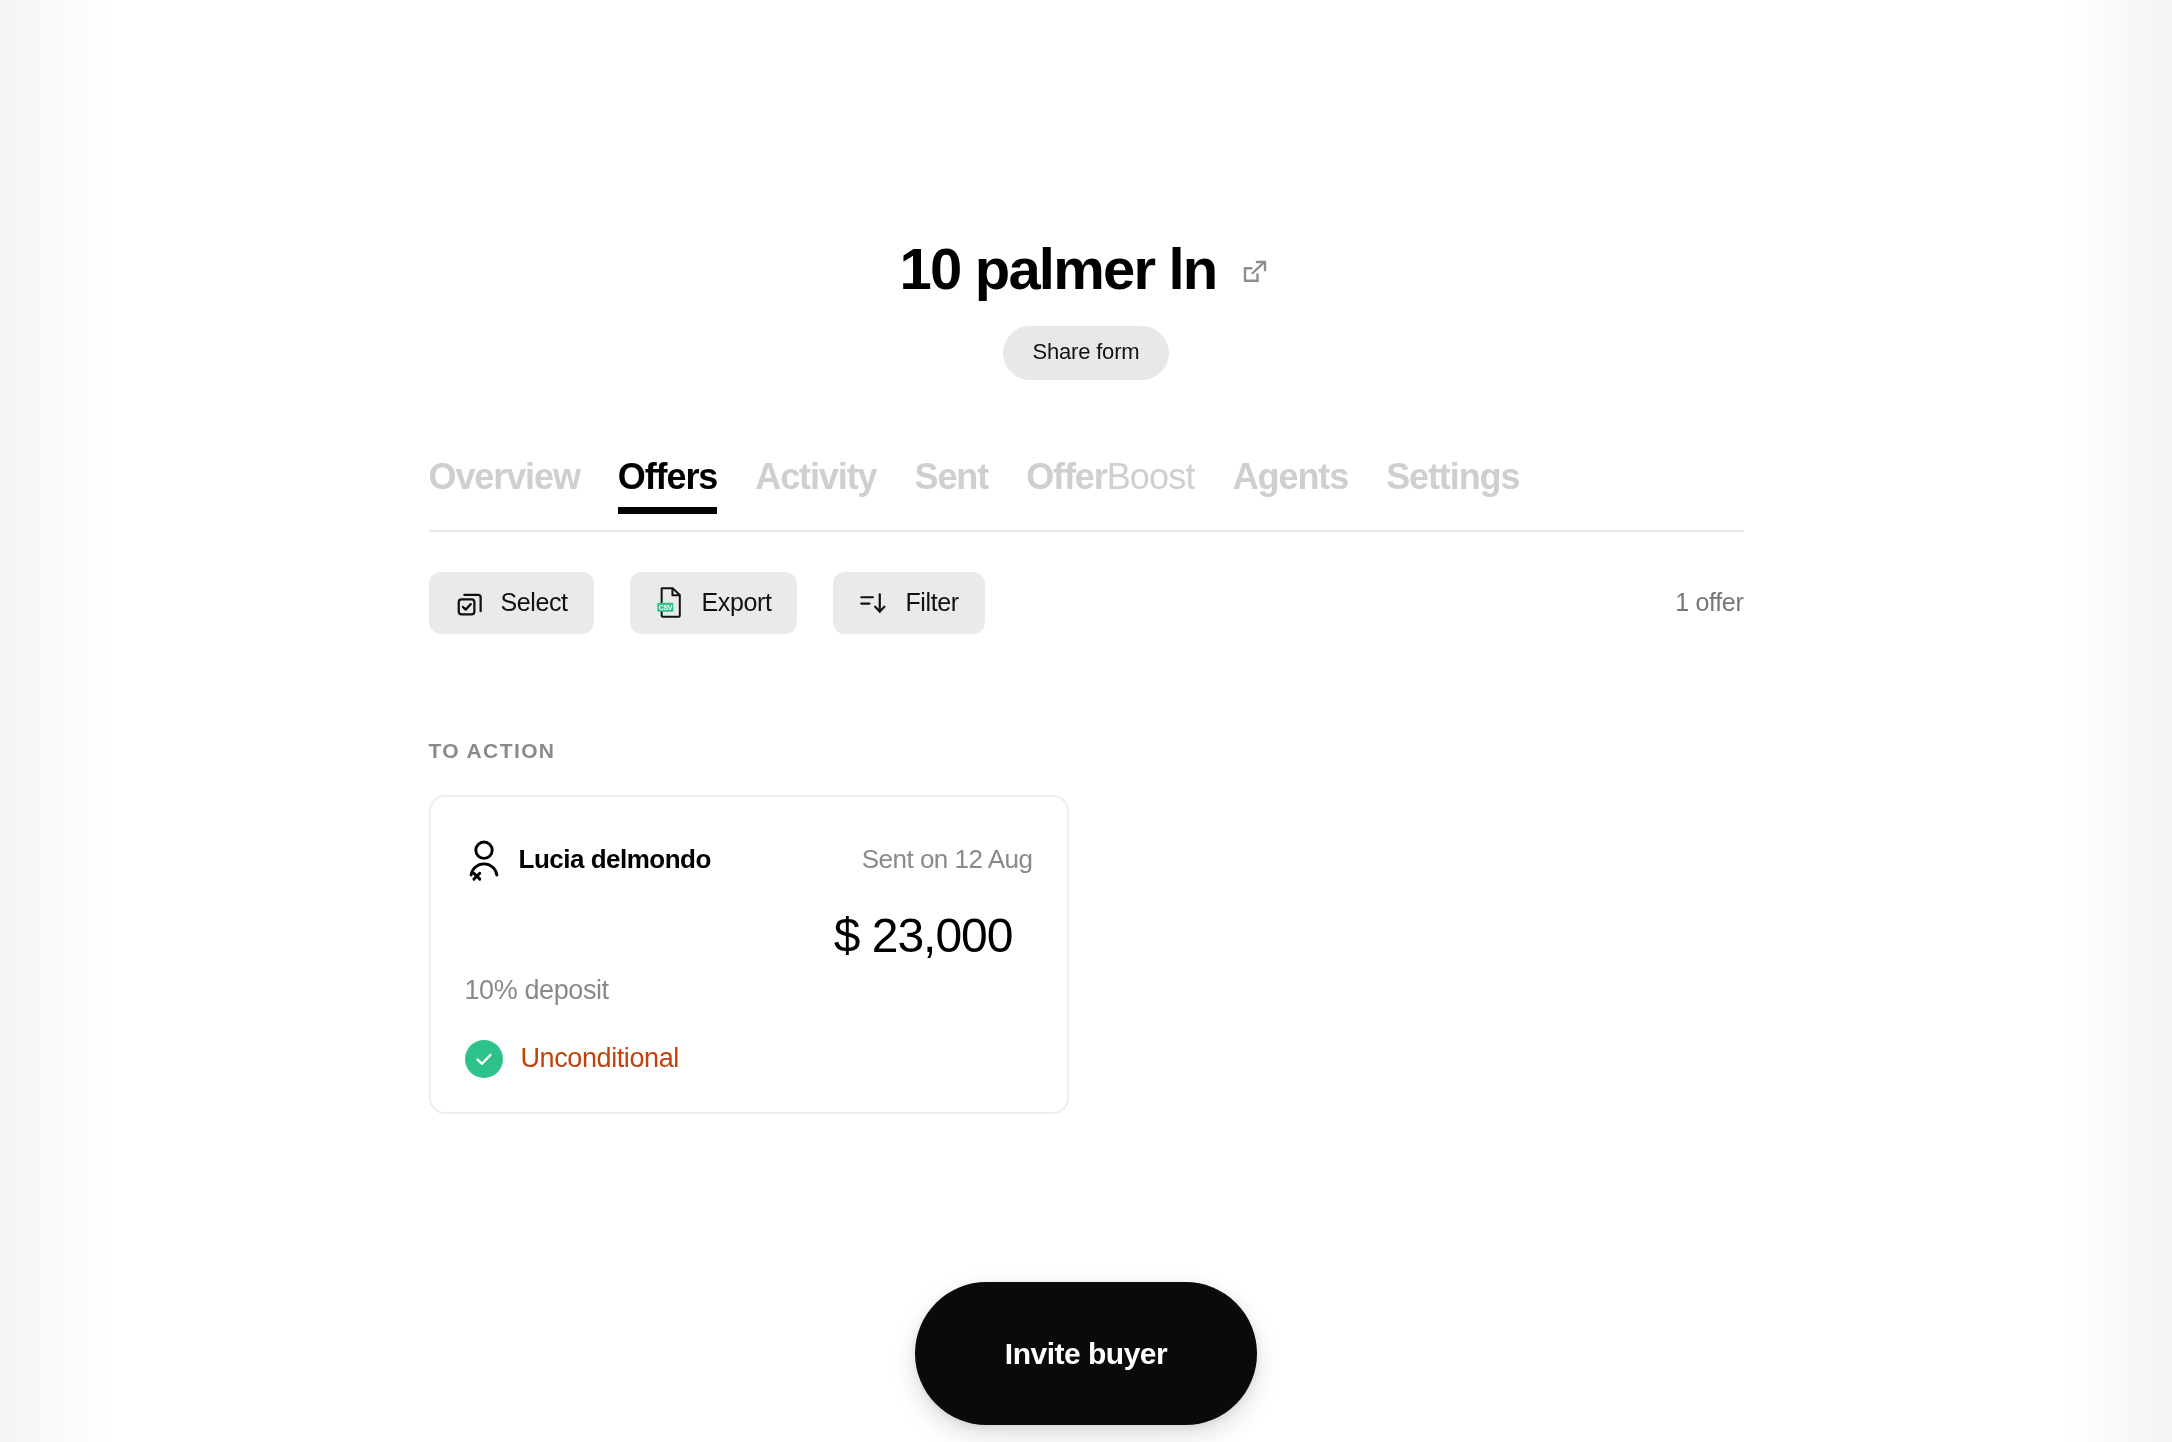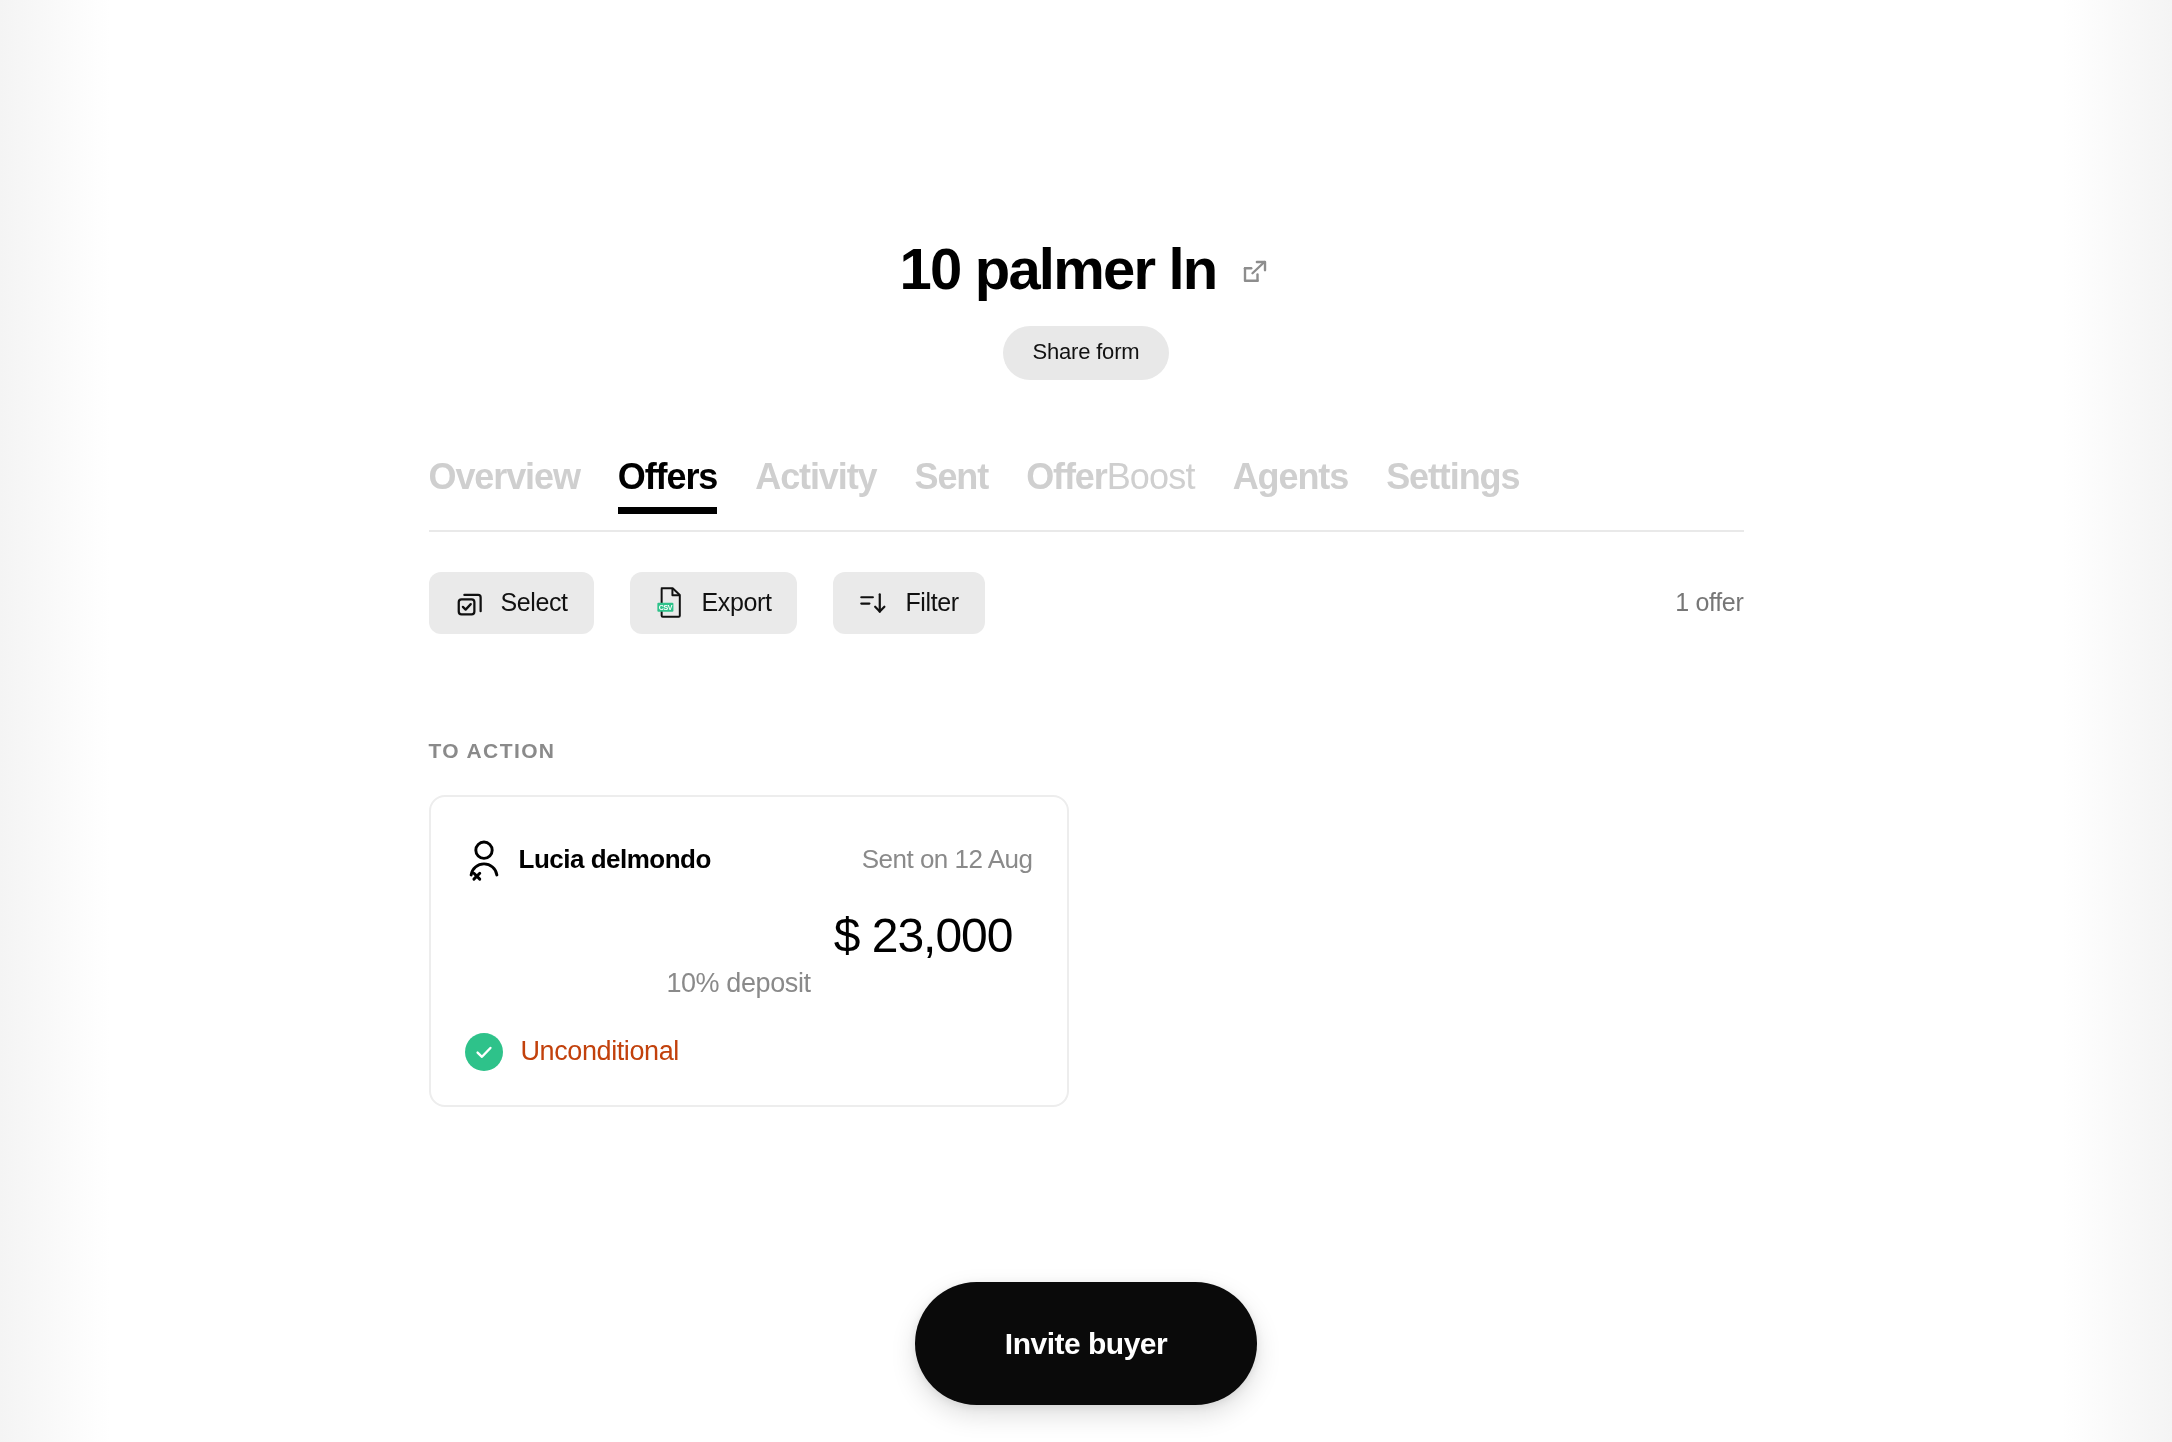--- a/index.html
+++ b/index.html
@@ -186,22 +186,22 @@
   .amount {
     margin-top: 26px;
     text-align: right;
     font-size: 48px;
     font-weight: 500;
     color: #000000;
     letter-spacing: -1px;
     padding-right: 20px;
   }
   .deposit {
-    margin-top: 5px;
-    text-align: center;
+    margin-top: 12px;
+    text-align: left;
     font-size: 27px;
     color: #8a8a8a;
     letter-spacing: -0.4px;
     padding-right: 20px;
   }
   .condition-row {
     margin-top: 34px;
     display: flex;
     align-items: center;
     gap: 18px;
@@ -227,21 +227,21 @@
     top: 1282px;
     display: flex;
     justify-content: center;
   }
   .invite-btn {
     background: #0a0a0a;
     color: #ffffff;
     border: none;
     border-radius: 999px;
     width: 342px;
-    height: 123px;
+    height: 143px;
     font-family: "Liberation Sans", sans-serif;
     font-size: 30px;
     font-weight: 700;
     letter-spacing: -0.5px;
     cursor: pointer;
     box-shadow: 0 10px 26px rgba(0,0,0,0.13), 0 2px 8px rgba(0,0,0,0.08);
   }
 </style>
 </head>
 <body>

